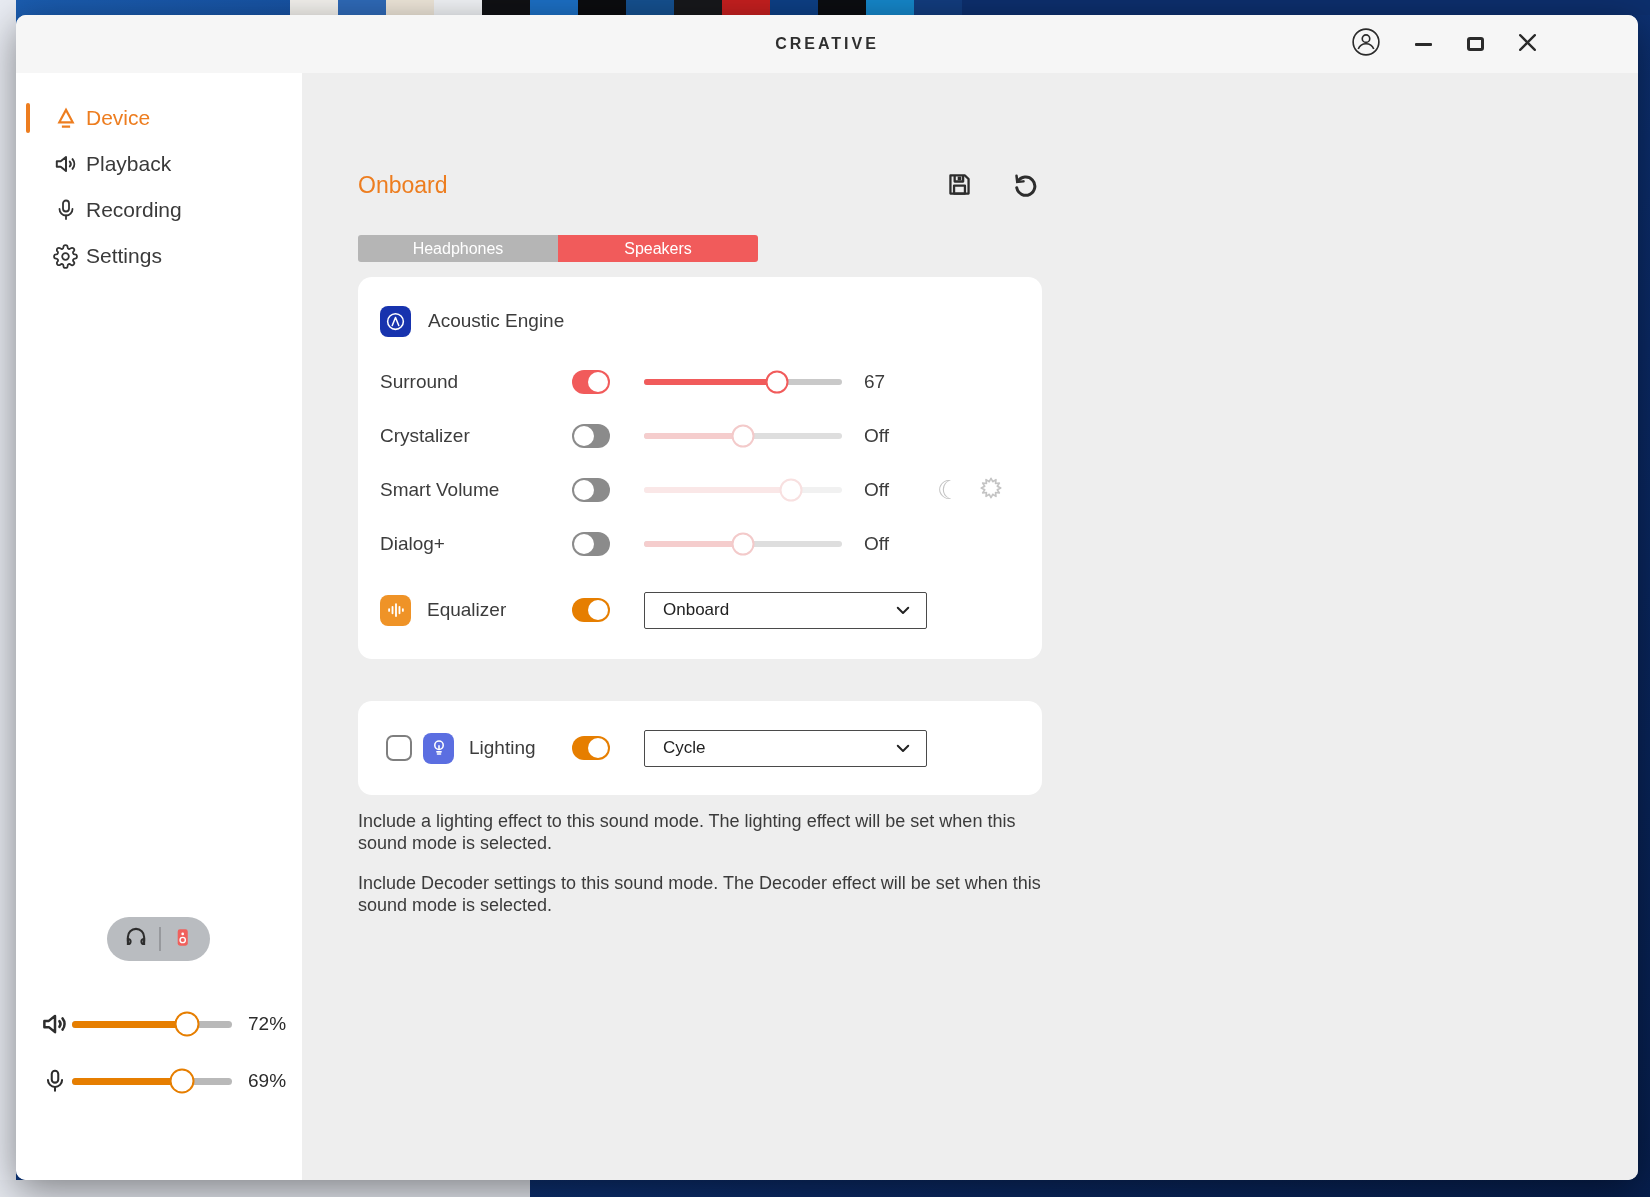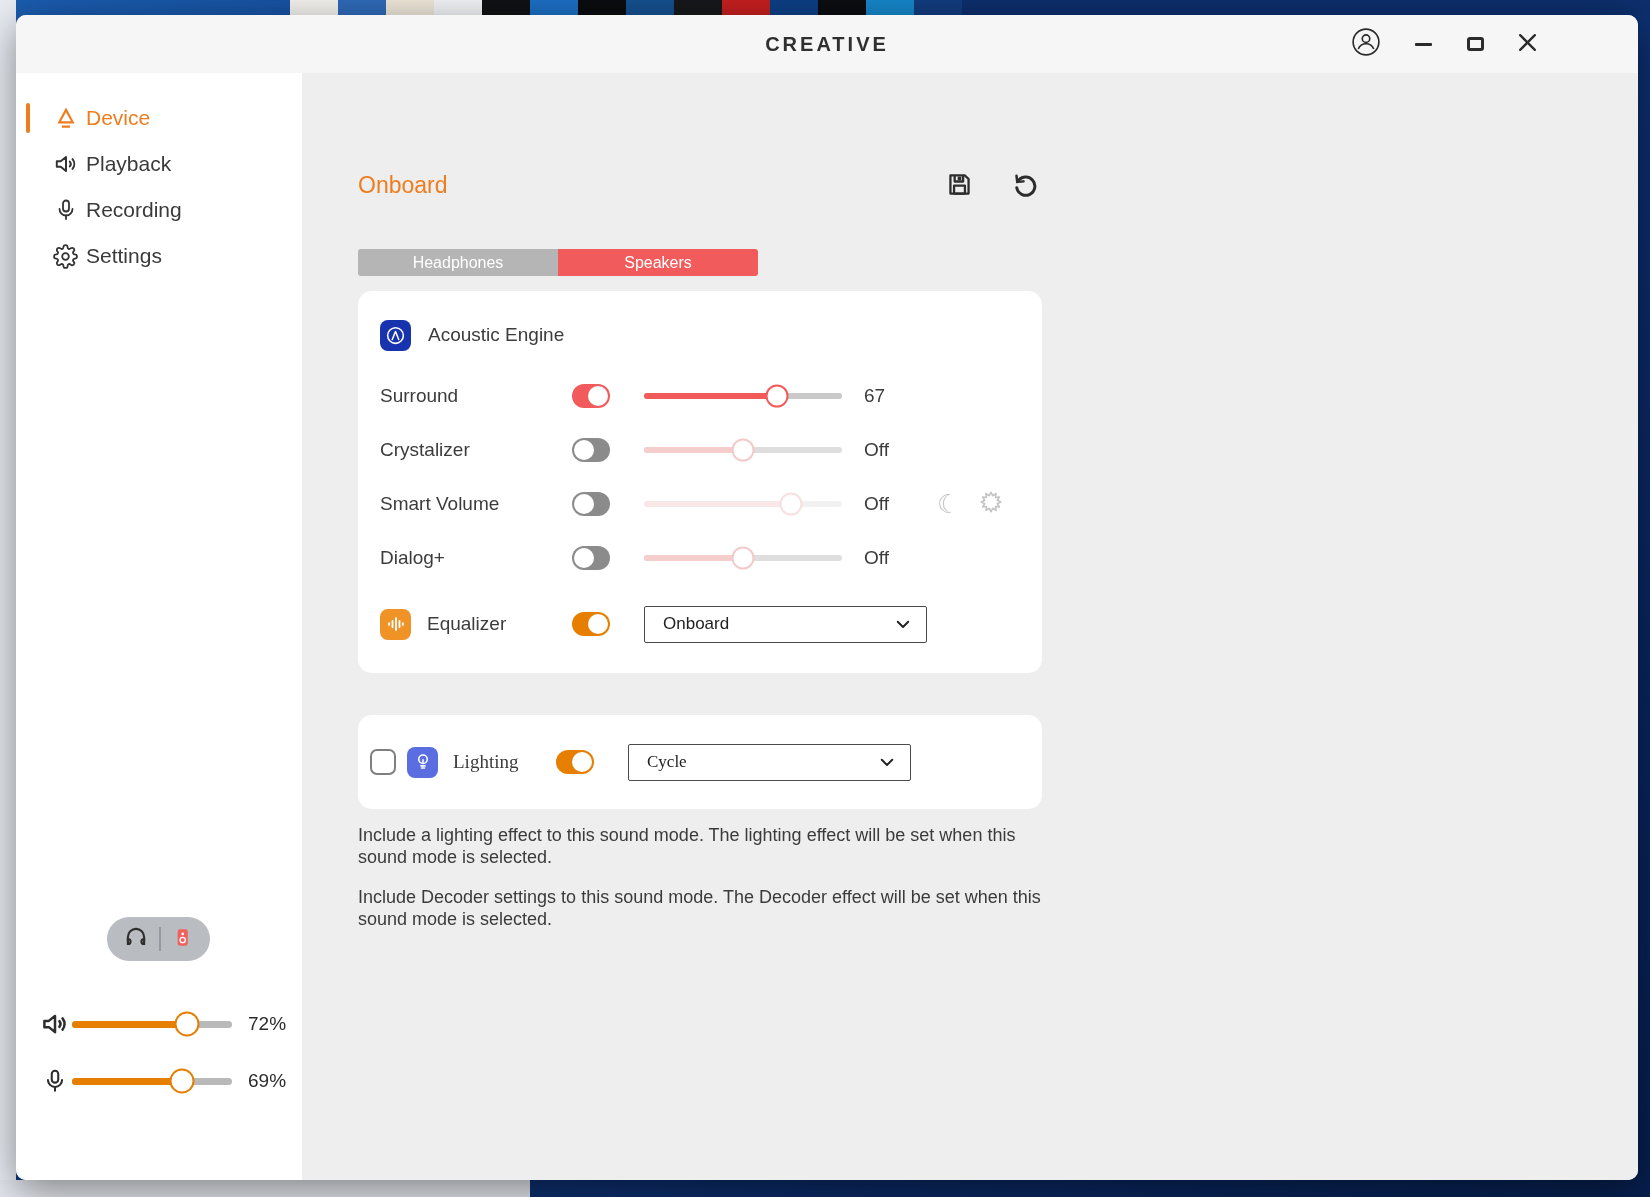--- a/index.html
+++ b/index.html
@@ -21,21 +21,21 @@
   .desk-strip span:nth-child(13){background:#1586c9;} .desk-strip span:nth-child(14){background:#123c7e;}
   .desk-strip span:nth-child(15){flex:1;background:#0d2f6d;}
 
   
   .window { position:absolute; left:16px; top:15px; width:1622px; height:1165px;
     background:#eeeeee; border-radius:10px; overflow:hidden;
     box-shadow:0 10px 40px rgba(0,0,0,.45); }
 
   .titlebar { position:absolute; left:0; top:0; right:0; height:58px; background:#f6f6f6; }
   .brand { position:absolute; left:50%; top:50%; transform:translate(-50%,-50%);
-    font-size:20px; font-weight:700; letter-spacing:3px; color:#2f2f2f; }
+    font-size:16px; font-weight:700; letter-spacing:3px; color:#2f2f2f; }
   .winbtn { position:absolute; top:0; height:58px; display:flex; align-items:center;
     justify-content:center; cursor:pointer; }
   .btn-account { right:244px; width:56px; }
   .btn-min { right:192px; width:46px; }
   .btn-max { right:140px; width:46px; }
   .btn-close { right:88px; width:46px; }
   .min-glyph { width:17px; height:3px; background:#2b2b2b; border-radius:1px; }
   .max-glyph { width:17px; height:14px; border:3px solid #2b2b2b; border-radius:3px; }
 
   
@@ -72,21 +72,21 @@
   .title-row { display:flex; align-items:center; height:38px; }
   .back-btn { width:52px; height:38px; background:#b9b9b9; border-radius:7px; color:#fff;
     display:flex; align-items:center; justify-content:center; cursor:pointer; }
   .page-title { margin-left:28px; font-size:33px; font-weight:700; color:#1d1d1d; letter-spacing:.5px; }
 
   .subtitle-row { width:684px; margin-top:38px; height:32px; display:flex; align-items:center; }
   .mode-name { font-size:23px; color:var(--orange-text); }
   .action-icons { margin-left:auto; display:flex; gap:36px; padding-right:2px; }
   .action-icons .aico { cursor:pointer; display:flex; }
 
-  .tabs { margin-top:48px; display:flex; }
+  .tabs { margin-top:34px; display:flex; }
   .tab { width:200px; height:27px; display:flex; align-items:center; justify-content:center;
     color:#fff; font-size:16px; background:#b5b5b5; cursor:pointer; }
   .tab:first-child { border-radius:3px 0 0 3px; }
   .tab:last-child { border-radius:0 3px 3px 0; }
   .tab.active { background:var(--accent-red); }
 
   .card { width:684px; background:#fff; border-radius:14px; }
   .card.acoustic { margin-top:15px; padding:28px 22px 26px 22px; }
   .ae-head { display:flex; align-items:center; height:32px; }
   .sq-ico { width:31px; height:31px; border-radius:8px; display:flex; align-items:center;
@@ -120,21 +120,21 @@
   .fx-value { font-size:19px; color:#3c3c3c; }
   .sv-icons { display:flex; gap:18px; color:#c4c4c4; font-size:26px; align-items:center; }
   .sv-icons .g { line-height:1; }
 
   .dropdown { width:283px; height:37px; border:1px solid #4a4a4a; border-radius:2px; background:#fff;
     display:flex; align-items:center; padding:0 14px 0 18px; cursor:pointer; }
   .dropdown .dd-label { font-size:17px; color:#222; }
   .dropdown .chev { margin-left:auto; display:flex; }
 
   .card.simple { margin-top:42px; height:94px; display:grid;
-    grid-template-columns:37px 46px 103px 72px auto; align-items:center; padding-left:12px;font-family:Liberation Serif, serif; }
+    grid-template-columns:37px 46px 103px 72px auto; align-items:center; padding-left:28px; }
   .checkbox { width:26px; height:26px; border:2px solid #7f7f7f; border-radius:7px;
     background:#fff; cursor:pointer; }
   .card.simple .label { font-size:19px; color:#3c3c3c; }
 
   .desc { width:690px; margin-top:16px; font-size:18px; color:#3b3b3b; line-height:1.22; }
   .desc.second { margin-top:18px; }
   .card.decoder { margin-top:26px; }
 </style>
 </head>
 <body>

